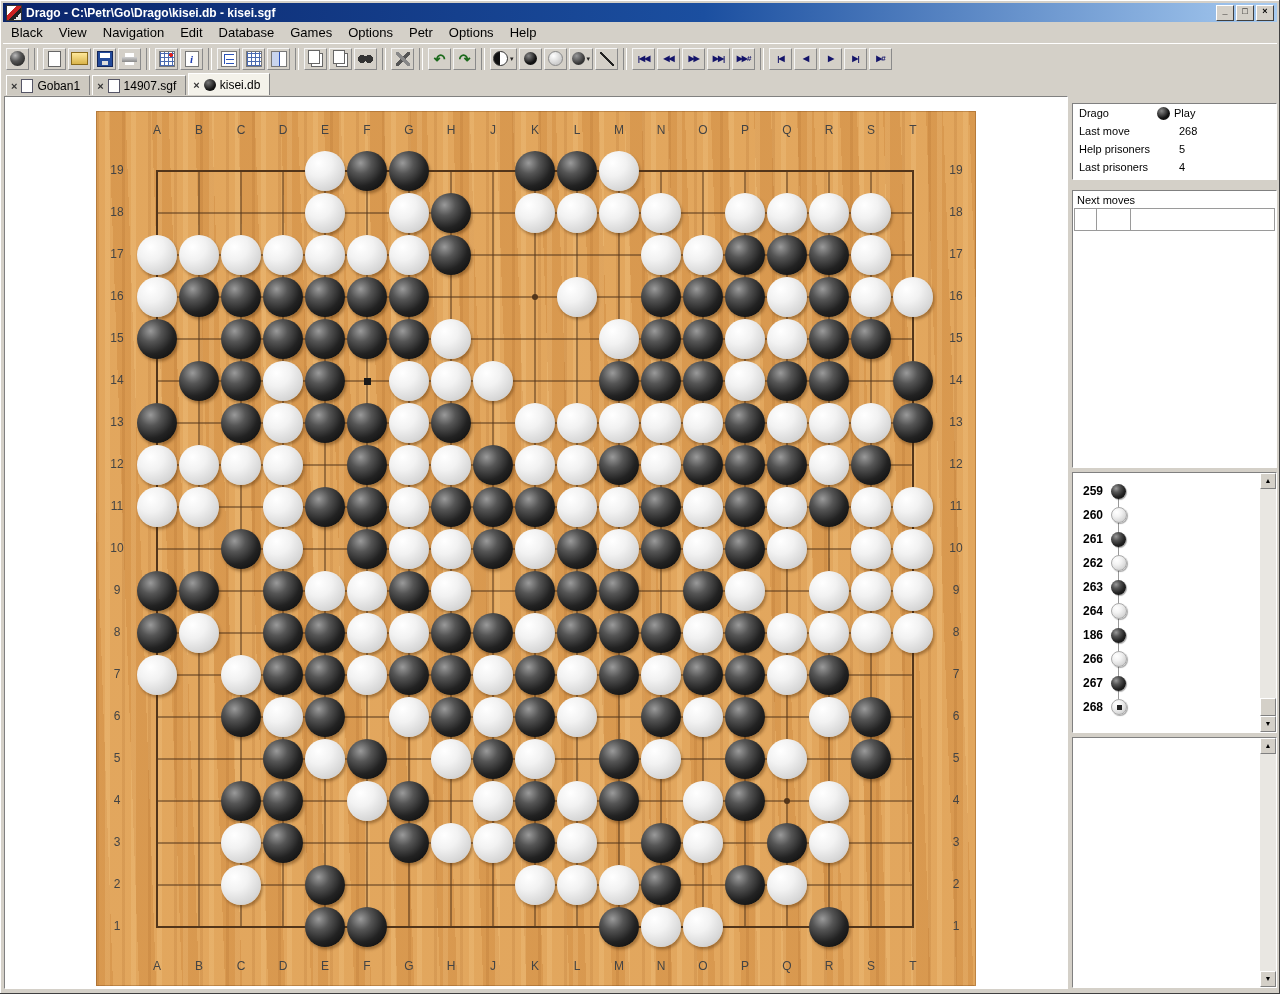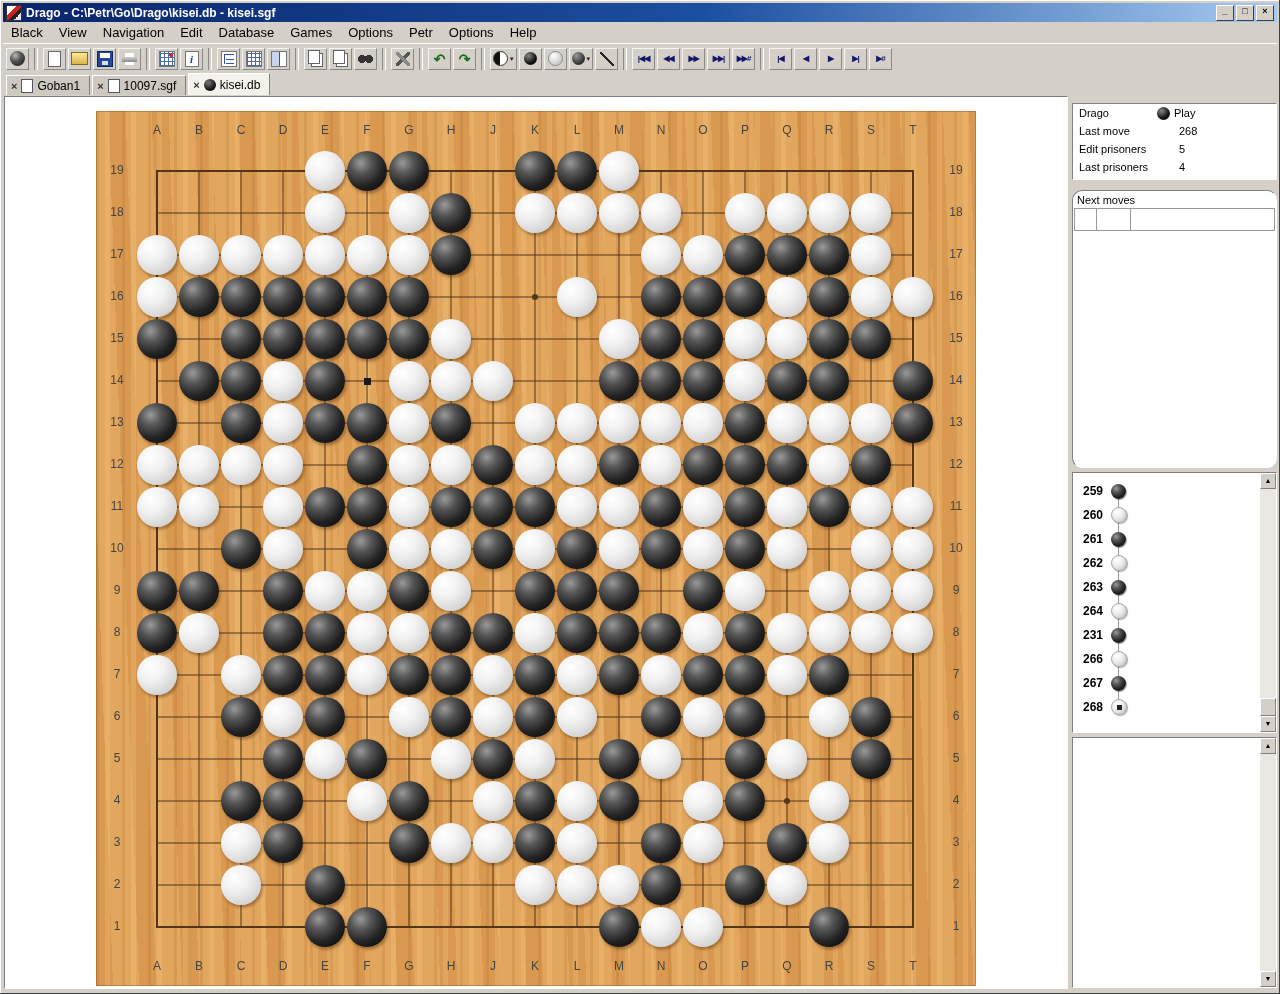--- a/index.html
+++ b/index.html
@@ -81,21 +81,21 @@
   .stone-b{background:radial-gradient(circle at 34% 30%,#9a9a9a 0%,#555 28%,#222 60%,#050505 100%);}
   .stone-w{background:radial-gradient(circle at 34% 30%,#ffffff 0%,#f2f2f2 35%,#d8d8d8 70%,#bdbdbd 100%);}
   .point-marker{position:absolute;width:7px;height:7px;background:#1a1a1a;}
   
   .side-panel{position:absolute;background:#fff;border:1px solid;border-color:#808080 #fff #fff #808080;box-sizing:border-box;}
   .info-panel{left:1072px;top:103px;width:205px;height:77px;font-size:11px;}
   .info-row{position:relative;height:18px;line-height:18px;padding-left:6px;}
   .info-val{position:absolute;left:106px;top:0;}
   .player-val{position:absolute;left:84px;top:0;display:flex;align-items:center;gap:4px;height:18px;}
   .mini-stone{width:13px;height:13px;border-radius:50%;background:radial-gradient(circle at 35% 30%,#888,#111 60%);}
-  .next-panel{left:1072px;top:190px;width:205px;height:278px;border-radius:10px;}
+  .next-panel{left:1072px;top:190px;width:205px;height:278px;}
   .next-label{font-size:11px;padding:3px 0 0 4px;}
   .next-table{position:absolute;left:1px;right:1px;top:17px;height:21px;display:flex;border:1px solid #9a9a9a;}
   .next-cell{border-right:1px solid #9a9a9a;box-sizing:border-box;height:100%;}
   .next-cell.c1{width:22px;}
   .next-cell.c2{width:34px;}
   .next-cell.c3{flex:1;border-right:none;}
   .mlist-panel{left:1072px;top:472px;width:205px;height:261px;}
   .move-list{position:absolute;left:0;top:0;right:16px;bottom:0;overflow:hidden;}
   .ml-row{position:absolute;left:4px;height:24px;display:flex;align-items:center;z-index:1;}
   .ml-num{width:26px;text-align:right;font-weight:bold;font-size:12px;margin-right:8px;color:#000;}
@@ -245,21 +245,21 @@
   </div>
 <div class="tab-bar">
     <div class="tab">
       <span class="tab-close">×</span>
       <span class="goban-icon"></span>
       <span class="tab-label">Goban1</span>
     </div>
     <div class="tab">
       <span class="tab-close">×</span>
       <span class="sgf-file-icon"></span>
-      <span class="tab-label">10097.sgf</span>
+      <span class="tab-label">14907.sgf</span>
     </div>
     <div class="tab active">
       <span class="tab-close">×</span>
       <span class="database-icon"></span>
       <span class="tab-label">kisei.db</span>
     </div>
   </div>
 
 <div class="board-panel">
   <div class="goban">
@@ -649,21 +649,21 @@
     <span class="player-val">
       <span class="mini-stone"></span>
       <span>Play</span>
     </span>
   </div>
   <div class="info-row">
     <span>Last move</span>
     <span class="info-val">268</span>
   </div>
   <div class="info-row">
-    <span>Edit prisoners</span>
+    <span>Help prisoners</span>
     <span class="info-val">5</span>
   </div>
   <div class="info-row">
     <span>Last prisoners</span>
     <span class="info-val">4</span>
   </div>
 </div>
 
 <div class="side-panel next-panel">
   <div class="next-label">Next moves</div>
@@ -695,21 +695,21 @@
       </div>
       <div class="ml-row" style="top: 102px;">
         <span class="ml-num">263</span>
         <span class="ml-stone stone-b"></span>
       </div>
       <div class="ml-row" style="top: 126px;">
         <span class="ml-num">264</span>
         <span class="ml-stone stone-w"></span>
       </div>
       <div class="ml-row" style="top: 150px;">
-        <span class="ml-num">231</span>
+        <span class="ml-num">186</span>
         <span class="ml-stone stone-b"></span>
       </div>
       <div class="ml-row" style="top: 174px;">
         <span class="ml-num">266</span>
         <span class="ml-stone stone-w"></span>
       </div>
       <div class="ml-row" style="top: 198px;">
         <span class="ml-num">267</span>
         <span class="ml-stone stone-b"></span>
       </div>

